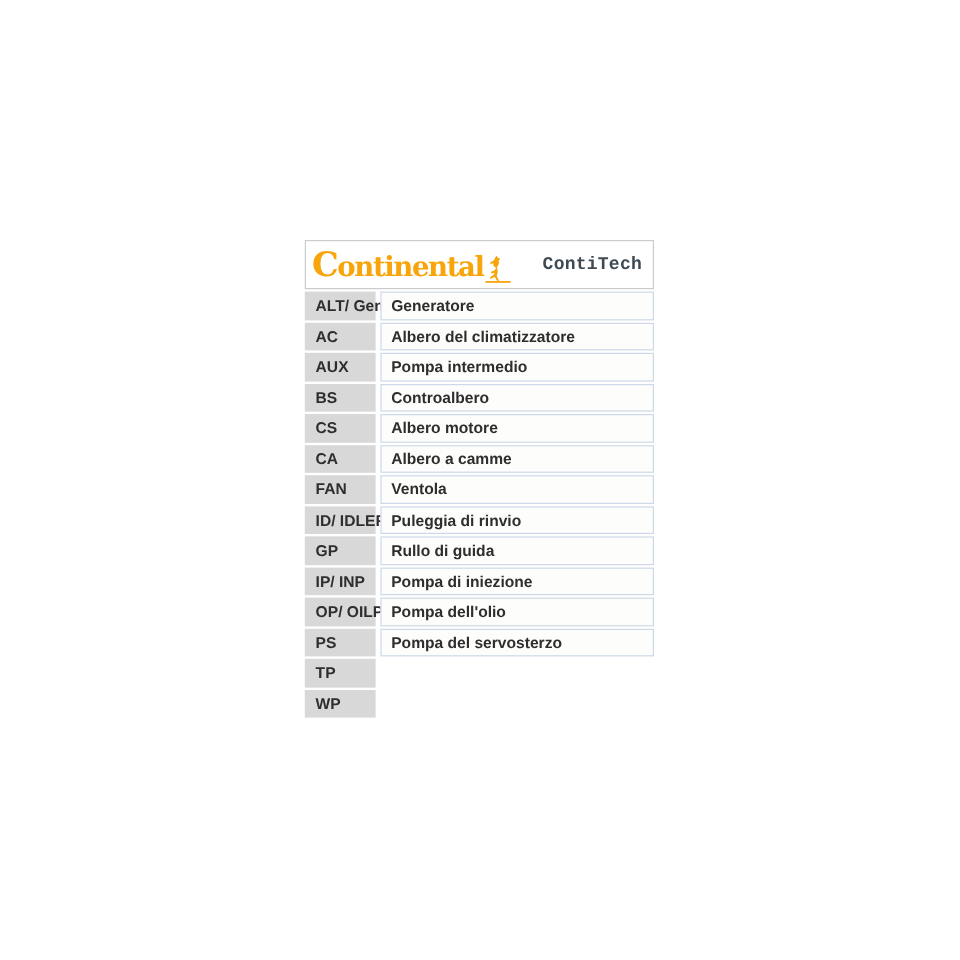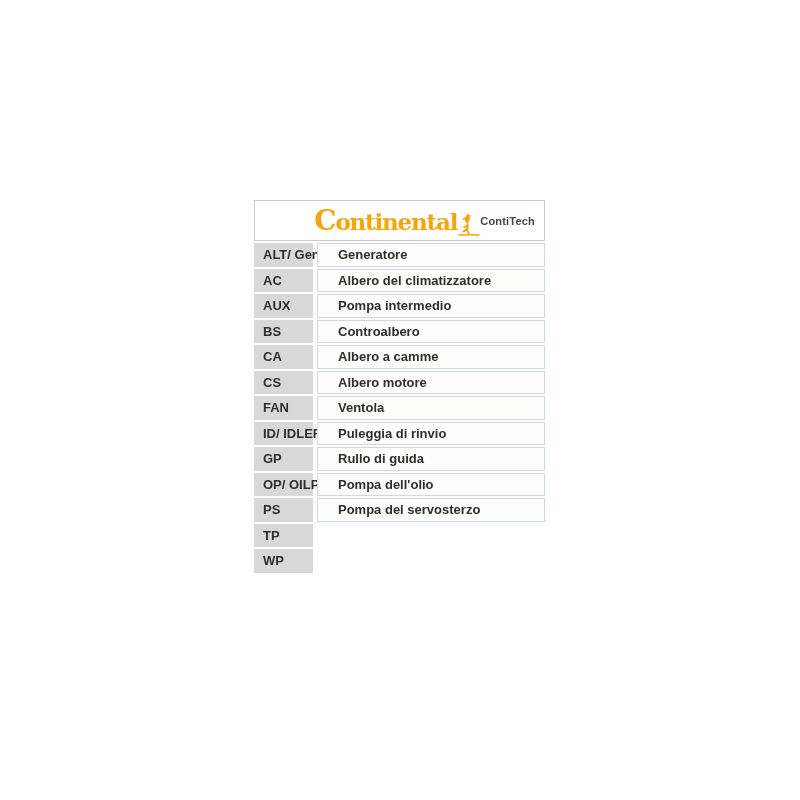--- a/index.html
+++ b/index.html
@@ -21,21 +21,21 @@
     top: 200px;
     width: 291px;
   }
   .header {
     box-sizing: border-box;
     height: 41px;
     border: 1px solid #cbcbcb;
     background: #ffffff;
     display: flex;
     align-items: center;
-    justify-content: flex-end;
+    justify-content: space-between;
     padding: 0 9px 0 5px;
   }
   .brand {
     display: flex;
     align-items: flex-end;
     color: var(--brand-color, #f7a50a);
     line-height: 1;
   }
   .brand-text {
     font-family: "DejaVu Serif", serif;
@@ -46,24 +46,25 @@
   }
   .brand-text::first-letter {
     font-size: 28px;
   }
   .horse {
     display: block;
     margin-left: 1px;
     margin-bottom: -1px;
   }
   .division {
-    font-size: 11px;
+    font-size: 15px;
     font-weight: 700;
     color: #3e4953;
     letter-spacing: 0.2px;
+    font-family: Liberation Mono, monospace;
   }
   .rows {
     margin-top: 2px;
   }
   .row {
     display: flex;
     gap: 4px;
     height: 23.5px;
     margin-bottom: 2px;
   }
@@ -79,21 +80,21 @@
     color: var(--row-text, #2e2e2e);
     white-space: nowrap;
   }
   .desc-cell {
     box-sizing: border-box;
     flex: 1;
     background: #fdfdfb;
     border: 1px solid var(--cell-border, #cdd9ea);
     display: flex;
     align-items: center;
-    padding-left: 20px;
+    padding-left: 8px;
     font-weight: 700;
     font-size: 13px;
     color: var(--row-text, #2e2e2e);
     white-space: nowrap;
   }
 </style>
 </head>
 <body>
 
 <div class="page">
@@ -141,44 +142,48 @@
     <div class="abbr-cell">AUX</div>
     <div class="desc-cell">Pompa intermedio</div>
   </div>
 
   <div class="row">
     <div class="abbr-cell">BS</div>
     <div class="desc-cell">Controalbero</div>
   </div>
 
   <div class="row">
+    <div class="abbr-cell">CS</div>
+    <div class="desc-cell">Albero motore</div>
+  </div>
+
+  <div class="row">
     <div class="abbr-cell">CA</div>
     <div class="desc-cell">Albero a camme</div>
   </div>
 
   <div class="row">
-    <div class="abbr-cell">CS</div>
-    <div class="desc-cell">Albero motore</div>
-  </div>
-
-  <div class="row">
     <div class="abbr-cell">FAN</div>
     <div class="desc-cell">Ventola</div>
   </div>
 
   <div class="row">
     <div class="abbr-cell">ID/ IDLER</div>
     <div class="desc-cell">Puleggia di rinvio</div>
   </div>
 
   <div class="row">
     <div class="abbr-cell">GP</div>
     <div class="desc-cell">Rullo di guida</div>
   </div>
 
+  <div class="row">
+    <div class="abbr-cell">IP/ INP</div>
+    <div class="desc-cell">Pompa di iniezione</div>
+  </div>
 
   <div class="row">
     <div class="abbr-cell">OP/ OILP</div>
     <div class="desc-cell">Pompa dell'olio</div>
   </div>
 
   <div class="row">
     <div class="abbr-cell">PS</div>
     <div class="desc-cell">Pompa del servosterzo</div>
   </div>

